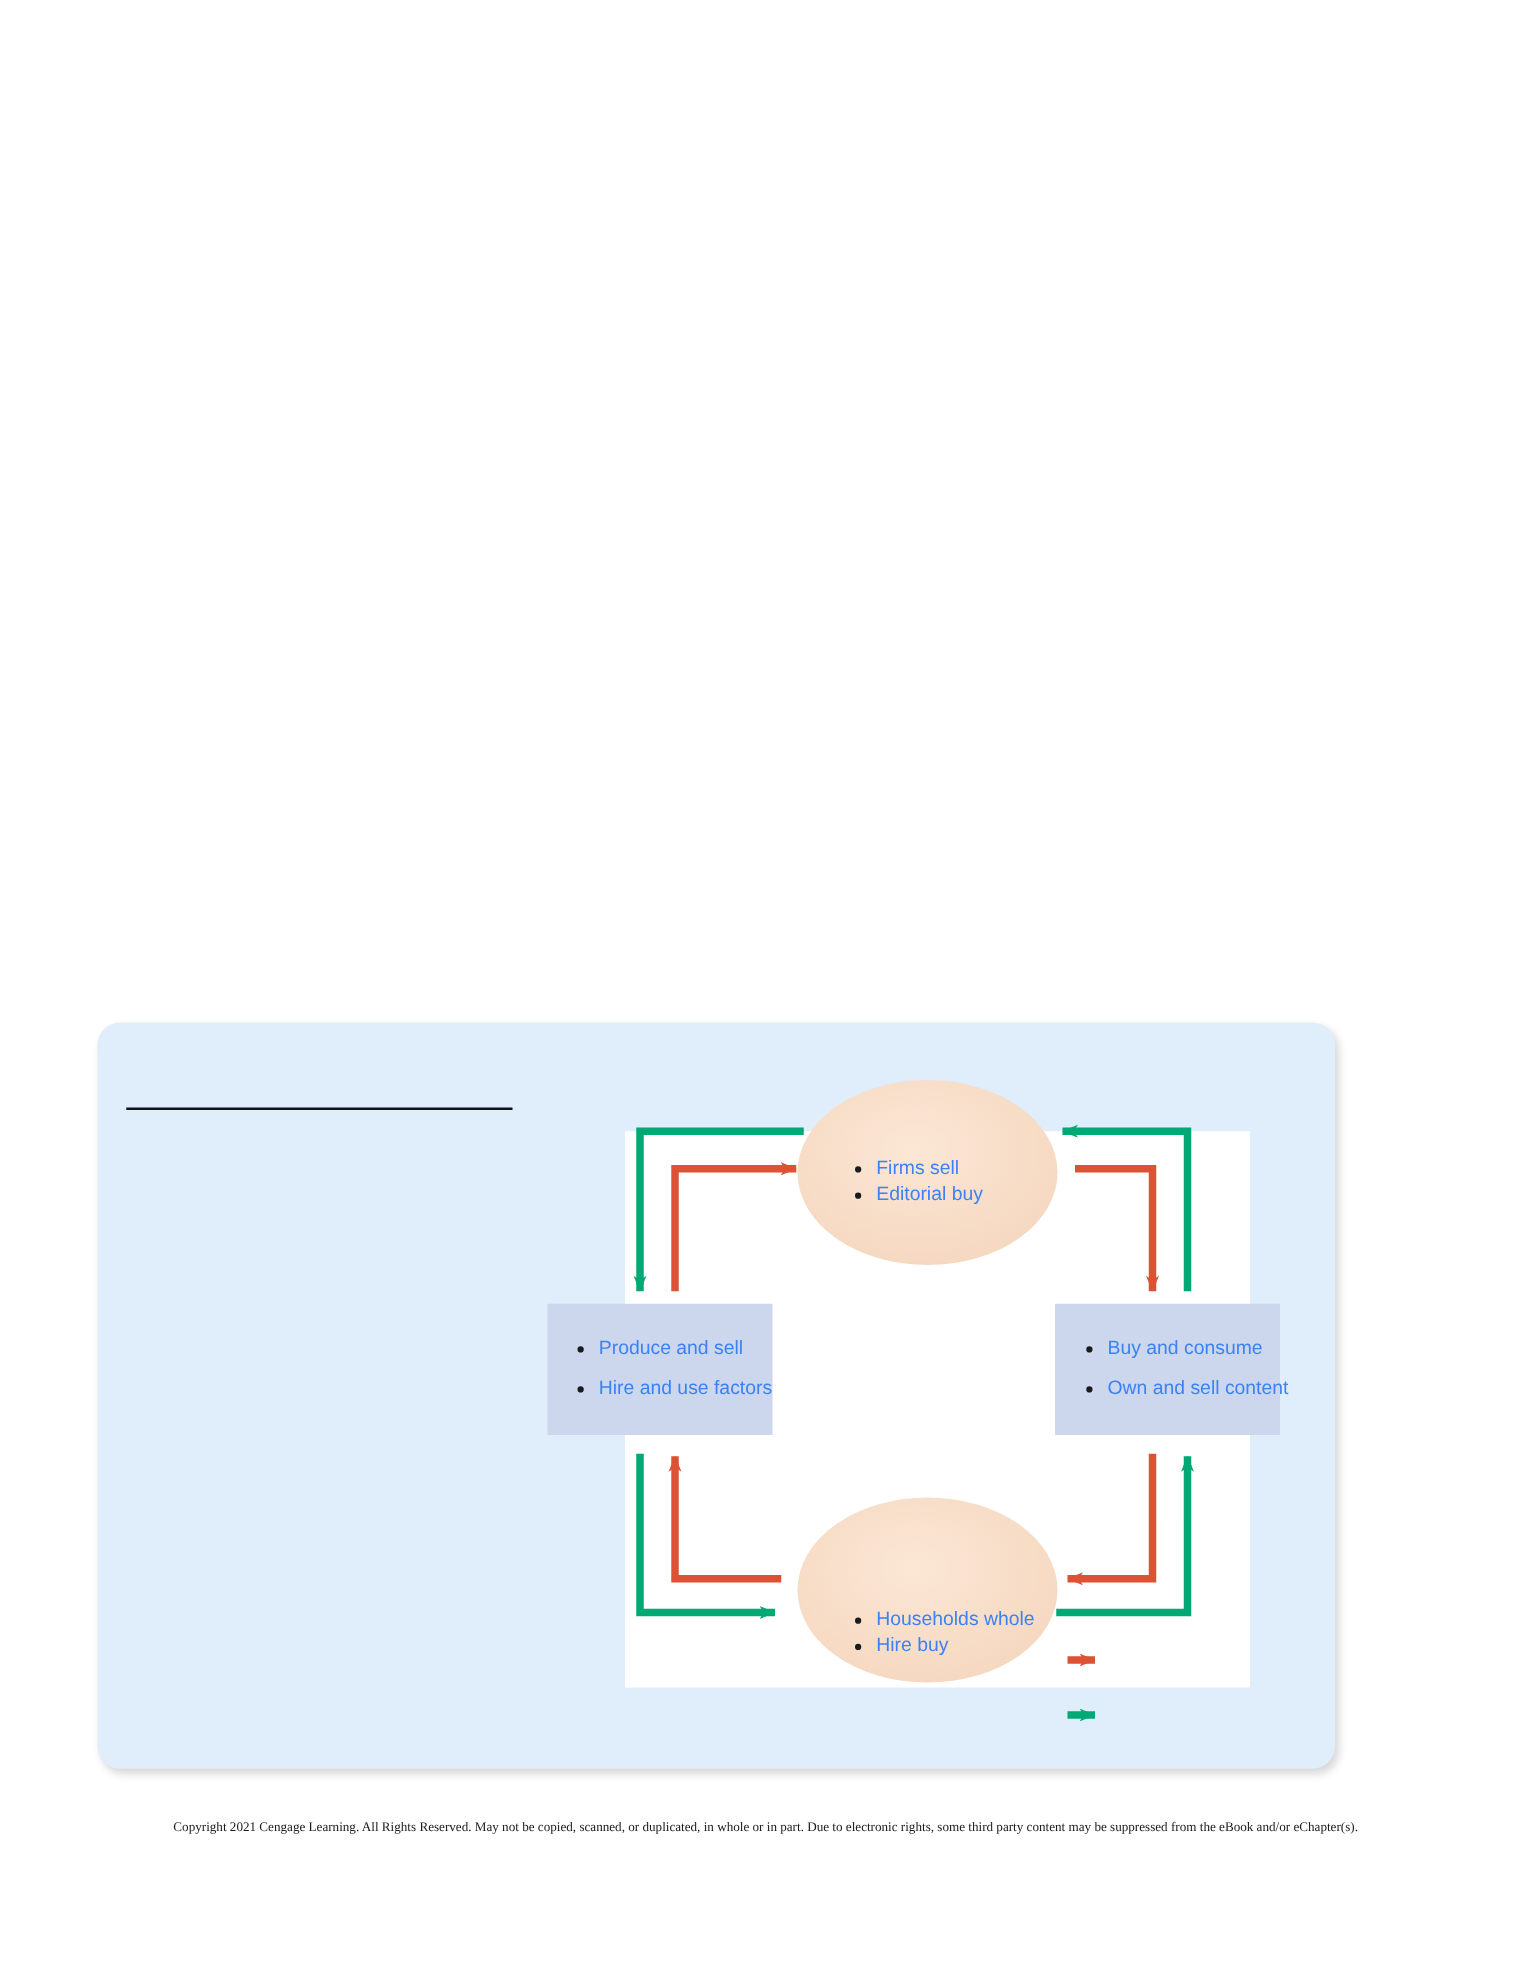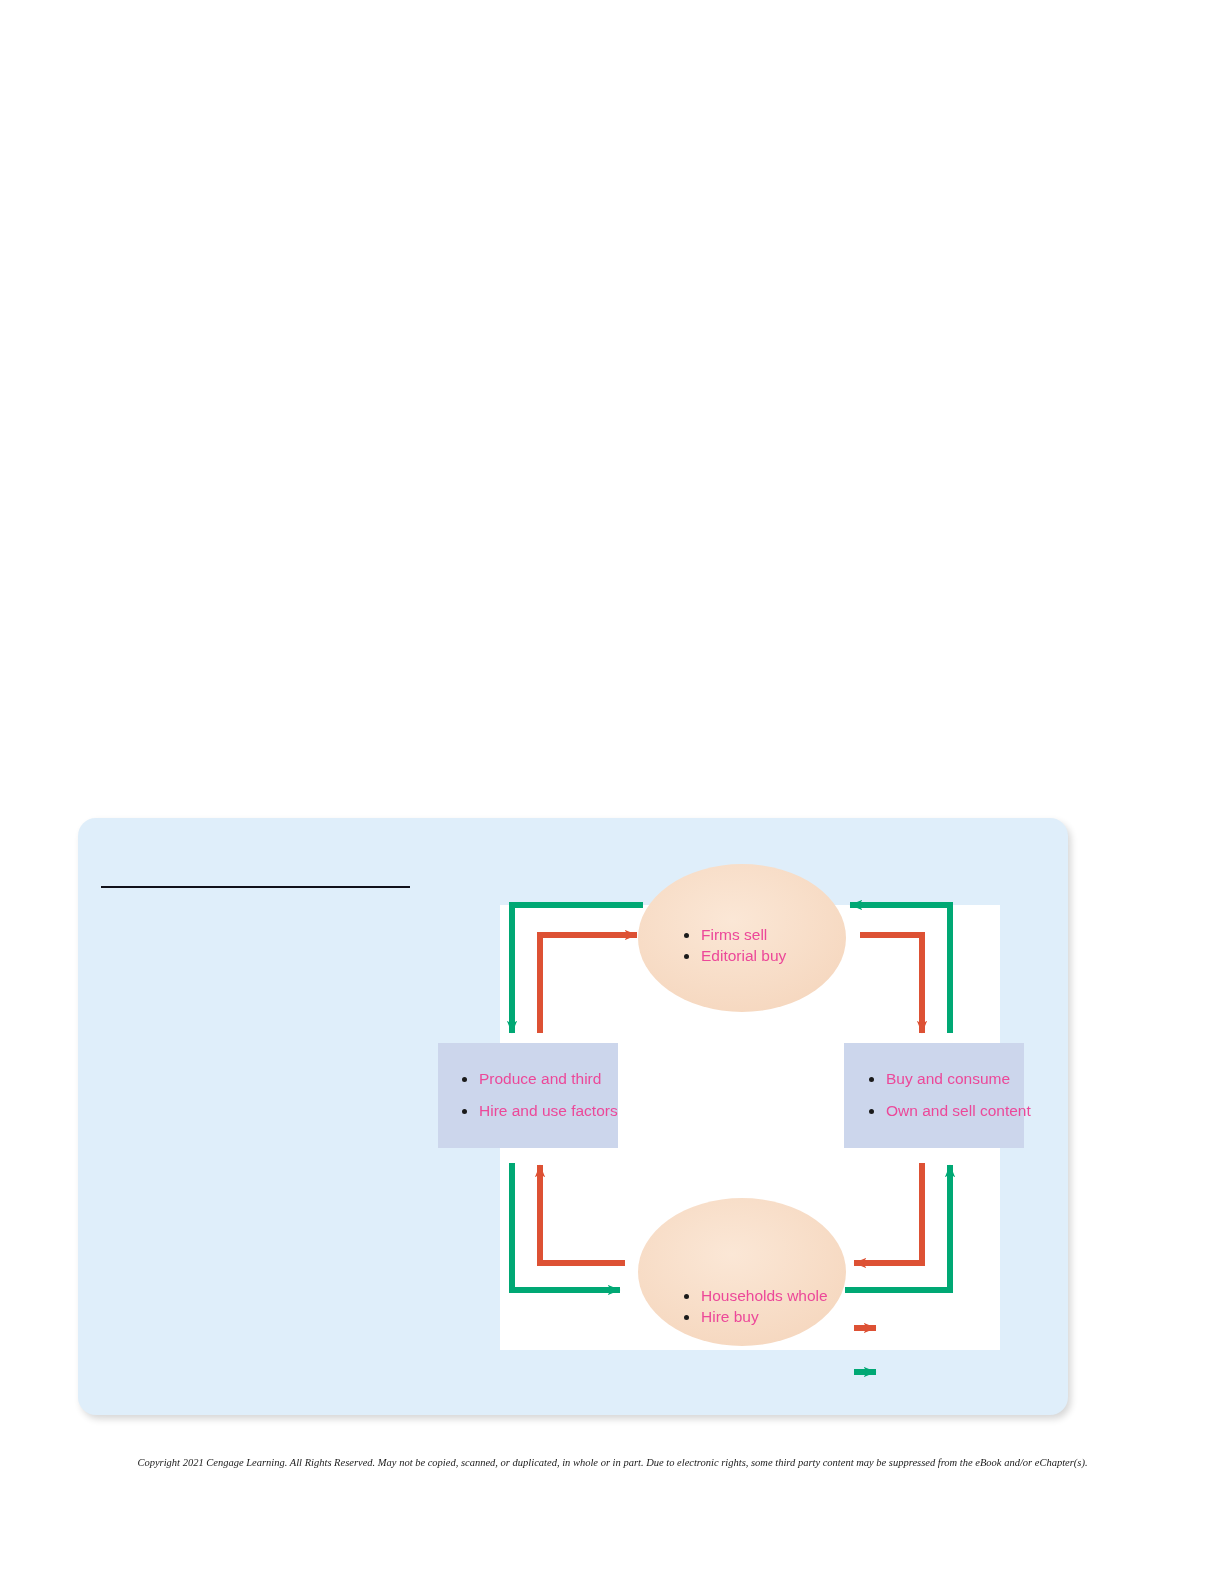--- a/index.html
+++ b/index.html
@@ -46,21 +46,21 @@
   }
   #diagram-canvas svg {
     display: block;
   }
 
   
   .node-text {
     position: absolute;
     font-family: "Liberation Sans", sans-serif;
     font-size: 15.5px;
-    color: #ec4899;
+    color: #3b82f6;
     line-height: 1.0;
     white-space: nowrap;
   }
   .node-text ul {
     list-style: none;
     margin: 0;
     padding: 0;
   }
   .node-text li {
     position: relative;
@@ -92,21 +92,20 @@
   #footer {
     position: absolute;
     left: 0;
     top: 1455px;
     width: 1225px;
     text-align: center;
     font-family: "Liberation Serif", serif;
     font-size: 10.5px;
     line-height: 1.45;
     color: #1a1a1a;
-    font-style: italic;
   }
   #footer div { white-space: nowrap; }
 </style>
 </head>
 <body>
 
 <div id="figure-panel"></div>
 
 <div id="figure-rule"></div>
 
@@ -186,21 +185,21 @@
 
 <div class="node-text" id="bottom-ellipse-label">
   <ul class="ellipse-label">
     <li>Households whole</li>
     <li>Hire buy</li>
   </ul>
 </div>
 
 <div class="node-text" id="left-box-label">
   <ul class="box-label">
-    <li>Produce and third</li>
+    <li>Produce and sell</li>
     <li>Hire and use factors</li>
   </ul>
 </div>
 
 <div class="node-text" id="right-box-label">
   <ul class="box-label">
     <li>Buy and consume</li>
     <li>Own and sell content</li>
   </ul>
 </div>

